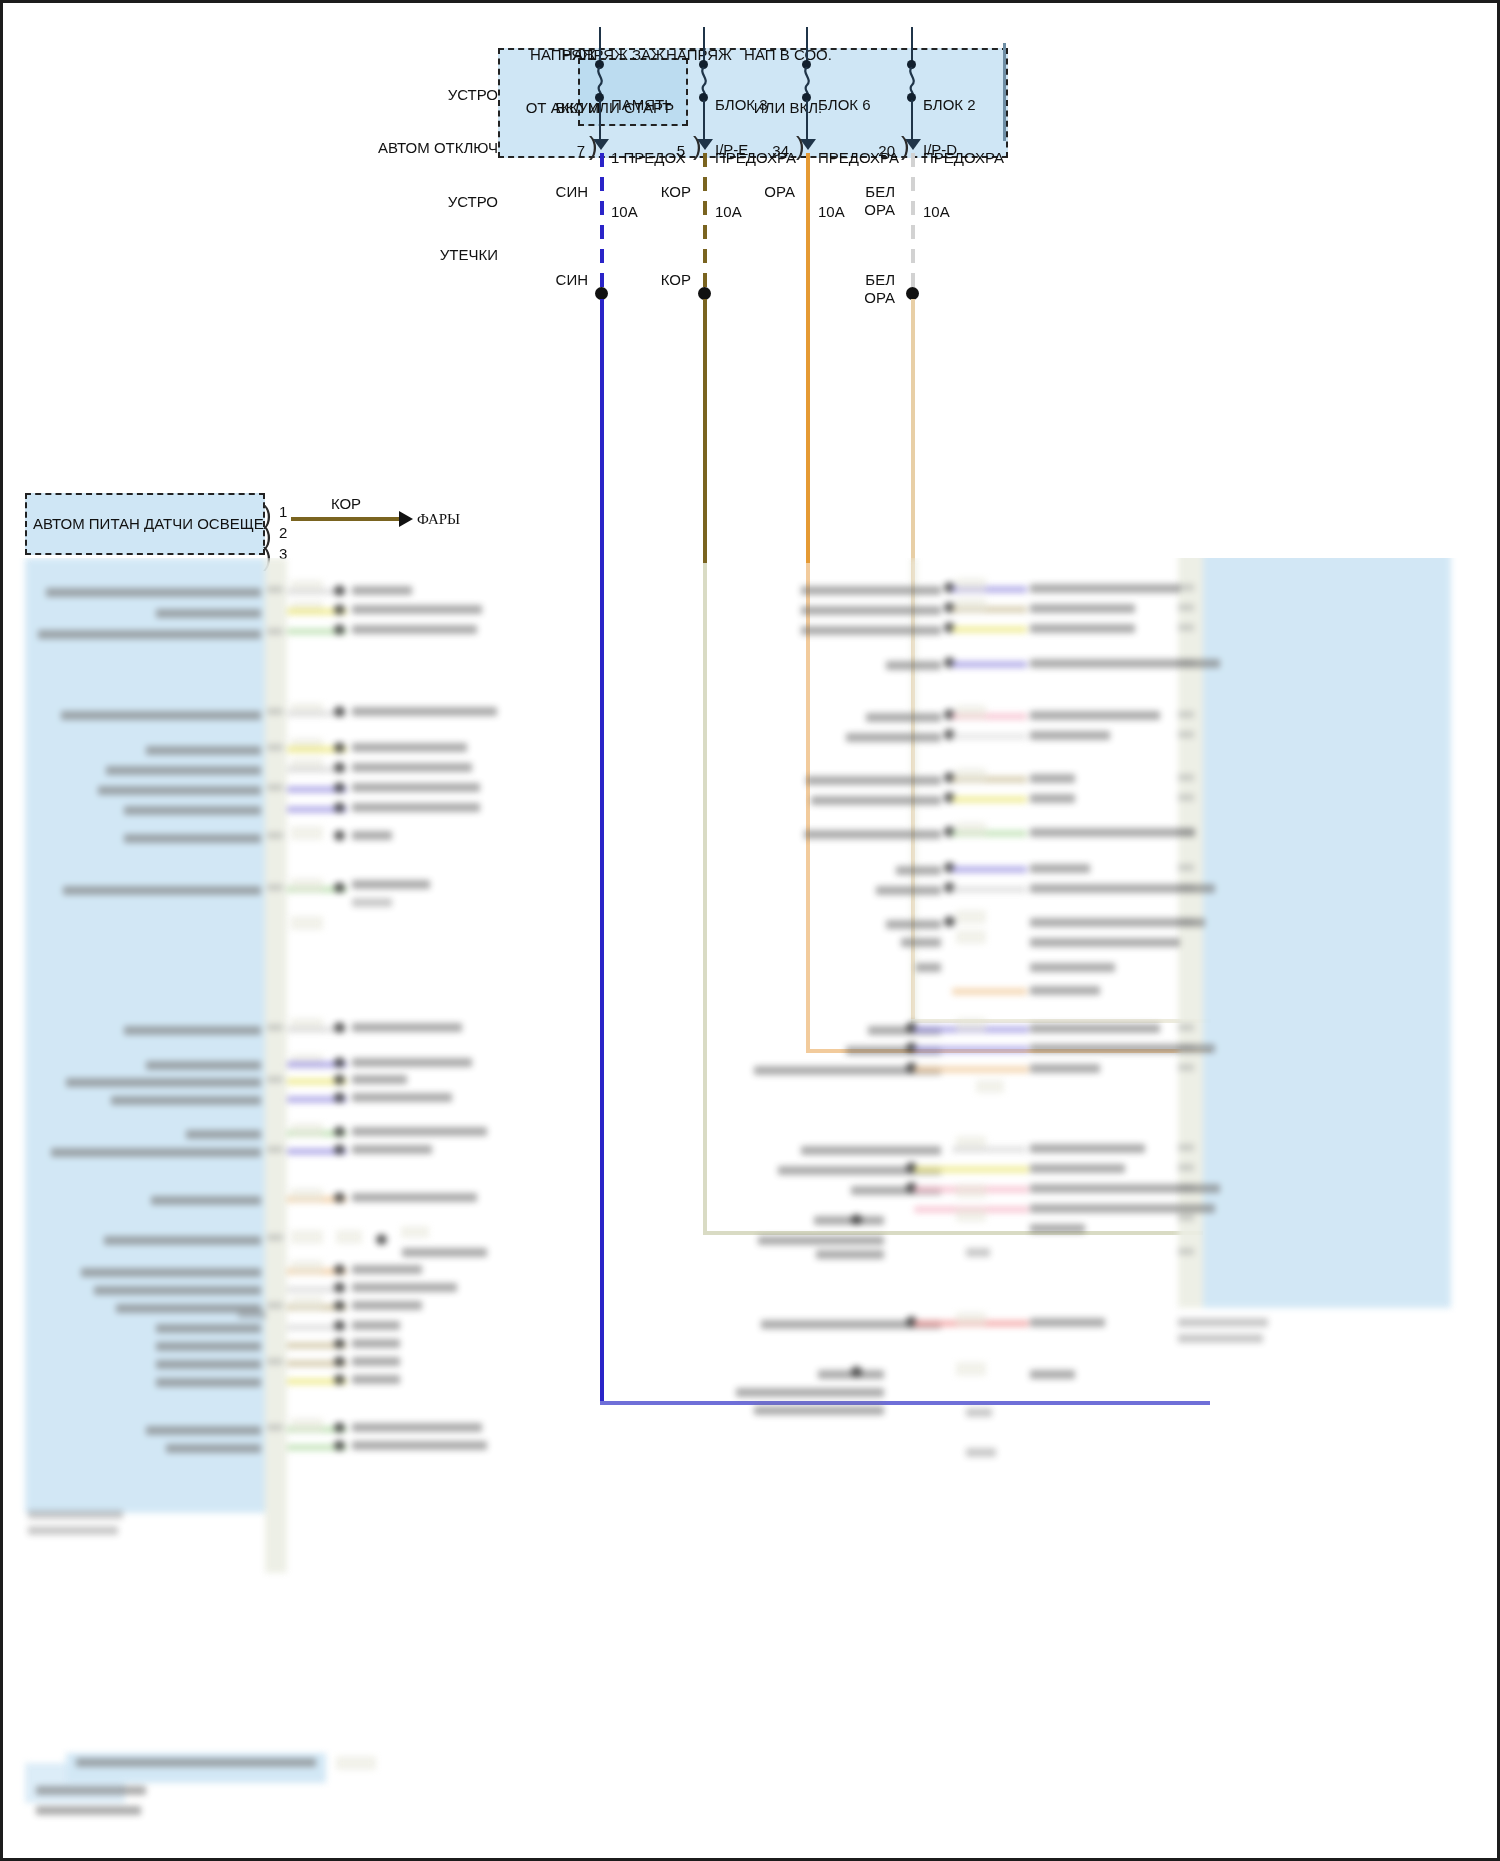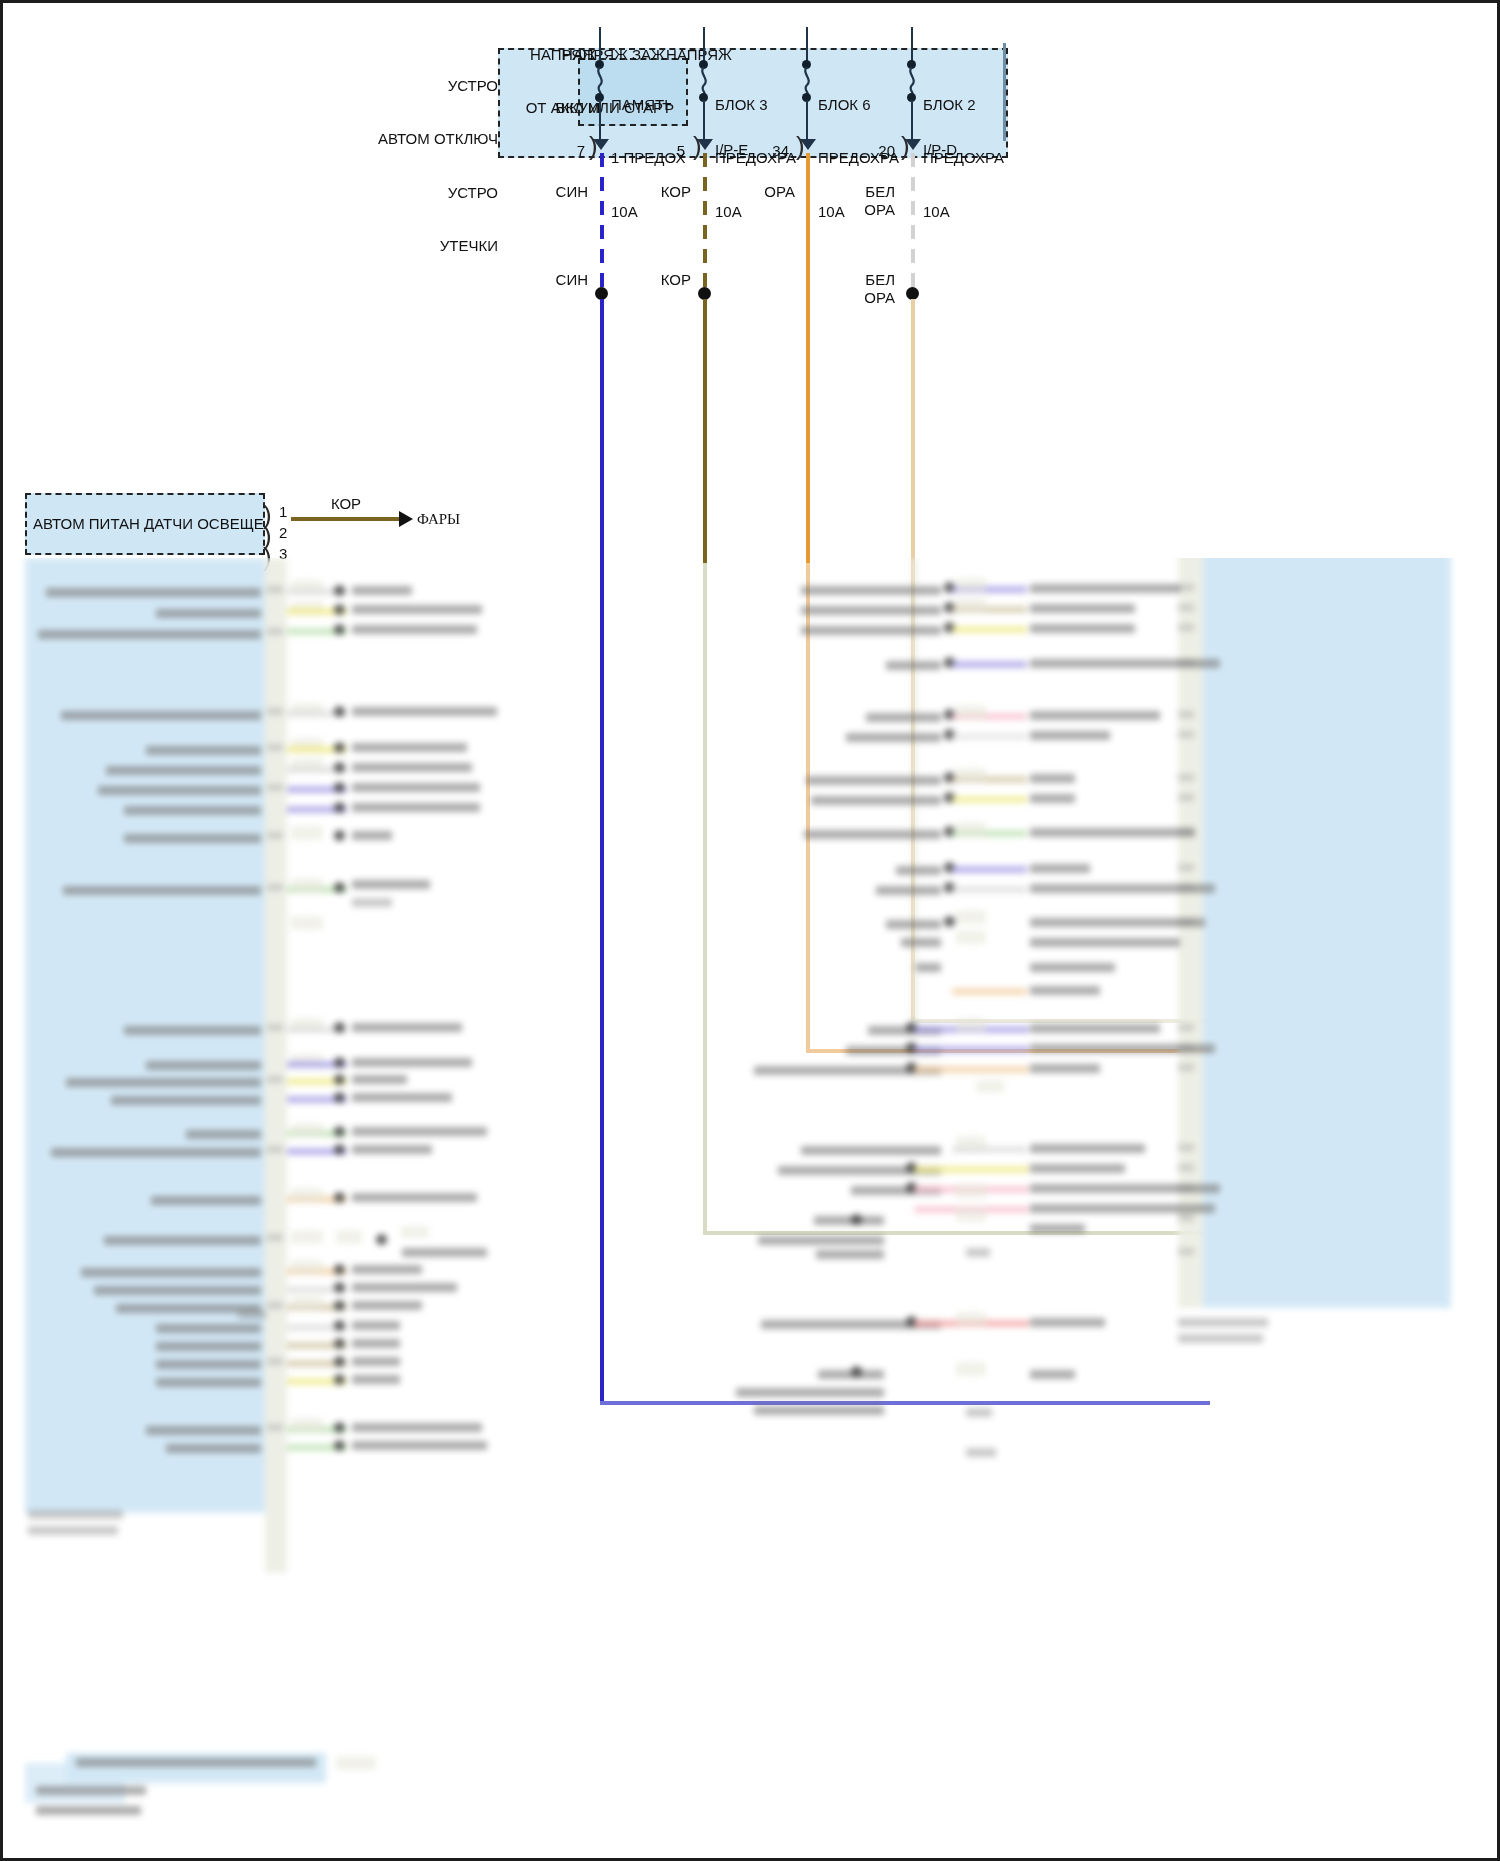--- a/index.html
+++ b/index.html
@@ -51,41 +51,45 @@
   .bl-box{position:absolute;background:#e3e3d6;opacity:.55;}
   .bl-rail{position:absolute;background:#eceee4;}
 </style>
 </head>
 <body>
 
 <div id="page">
 
   <div class="abs" id="fuseblock"></div>
 
-  <div class="abs txt txt-r" style="left:370px;top:39px;width:125px;">
+  <div class="abs txt txt-r" style="left:370px;top:48px;width:125px;">
     <div>УСТРО</div>
     <div>АВТОМ ОТКЛЮЧ</div>
     <div>УСТРО</div>
     <div>УТЕЧКИ</div>
   </div>
 
   <div class="abs" id="memcell"></div>
 
   <div class="abs" style="left:1000px;top:40px;width:3px;height:98px;background:#6f8fa6;"></div>
 
   <div class="abs txt txt-c" style="left:480px;top:8px;width:160px;">
     <div>НАПРЯЖ</div>
     <div>ОТ АККУМ</div>
   </div>
   <div class="abs txt txt-c" style="left:528px;top:8px;width:165px;">
     <div>НАПРЯЖ ЗАЖ</div>
     <div>ВКЛ ИЛИ СТАРТ</div>
   </div>
   <div class="abs txt txt-c" style="left:636px;top:8px;width:120px;">
     <div>НАПРЯЖ</div>
+  </div>
+  <div class="abs txt txt-c" style="left:700px;top:8px;width:170px;">
+    <div>НАП В СОО.</div>
+    <div>ИЛИ ВКЛ.</div>
   </div>
 
   <div class="abs fuse-wire" style="left:596px;top:24px;height:36px;"></div>
   <div class="abs fuse-dot" style="left:592px;top:57px;"></div>
   <svg class="abs" style="left:589px;top:64px;" width="16" height="30" viewBox="0 0 16 30">
     <path d="M8 0 C2 6 14 12 8 18 C3 23 12 26 8 30" fill="none" stroke="#1f3448" stroke-width="2.2"></path>
   </svg>
   <div class="abs fuse-dot" style="left:592px;top:90px;"></div>
   <div class="abs fuse-wire" style="left:596px;top:97px;height:44px;"></div>
   <div class="abs arrowdown" style="left:590px;top:136px;"></div>

